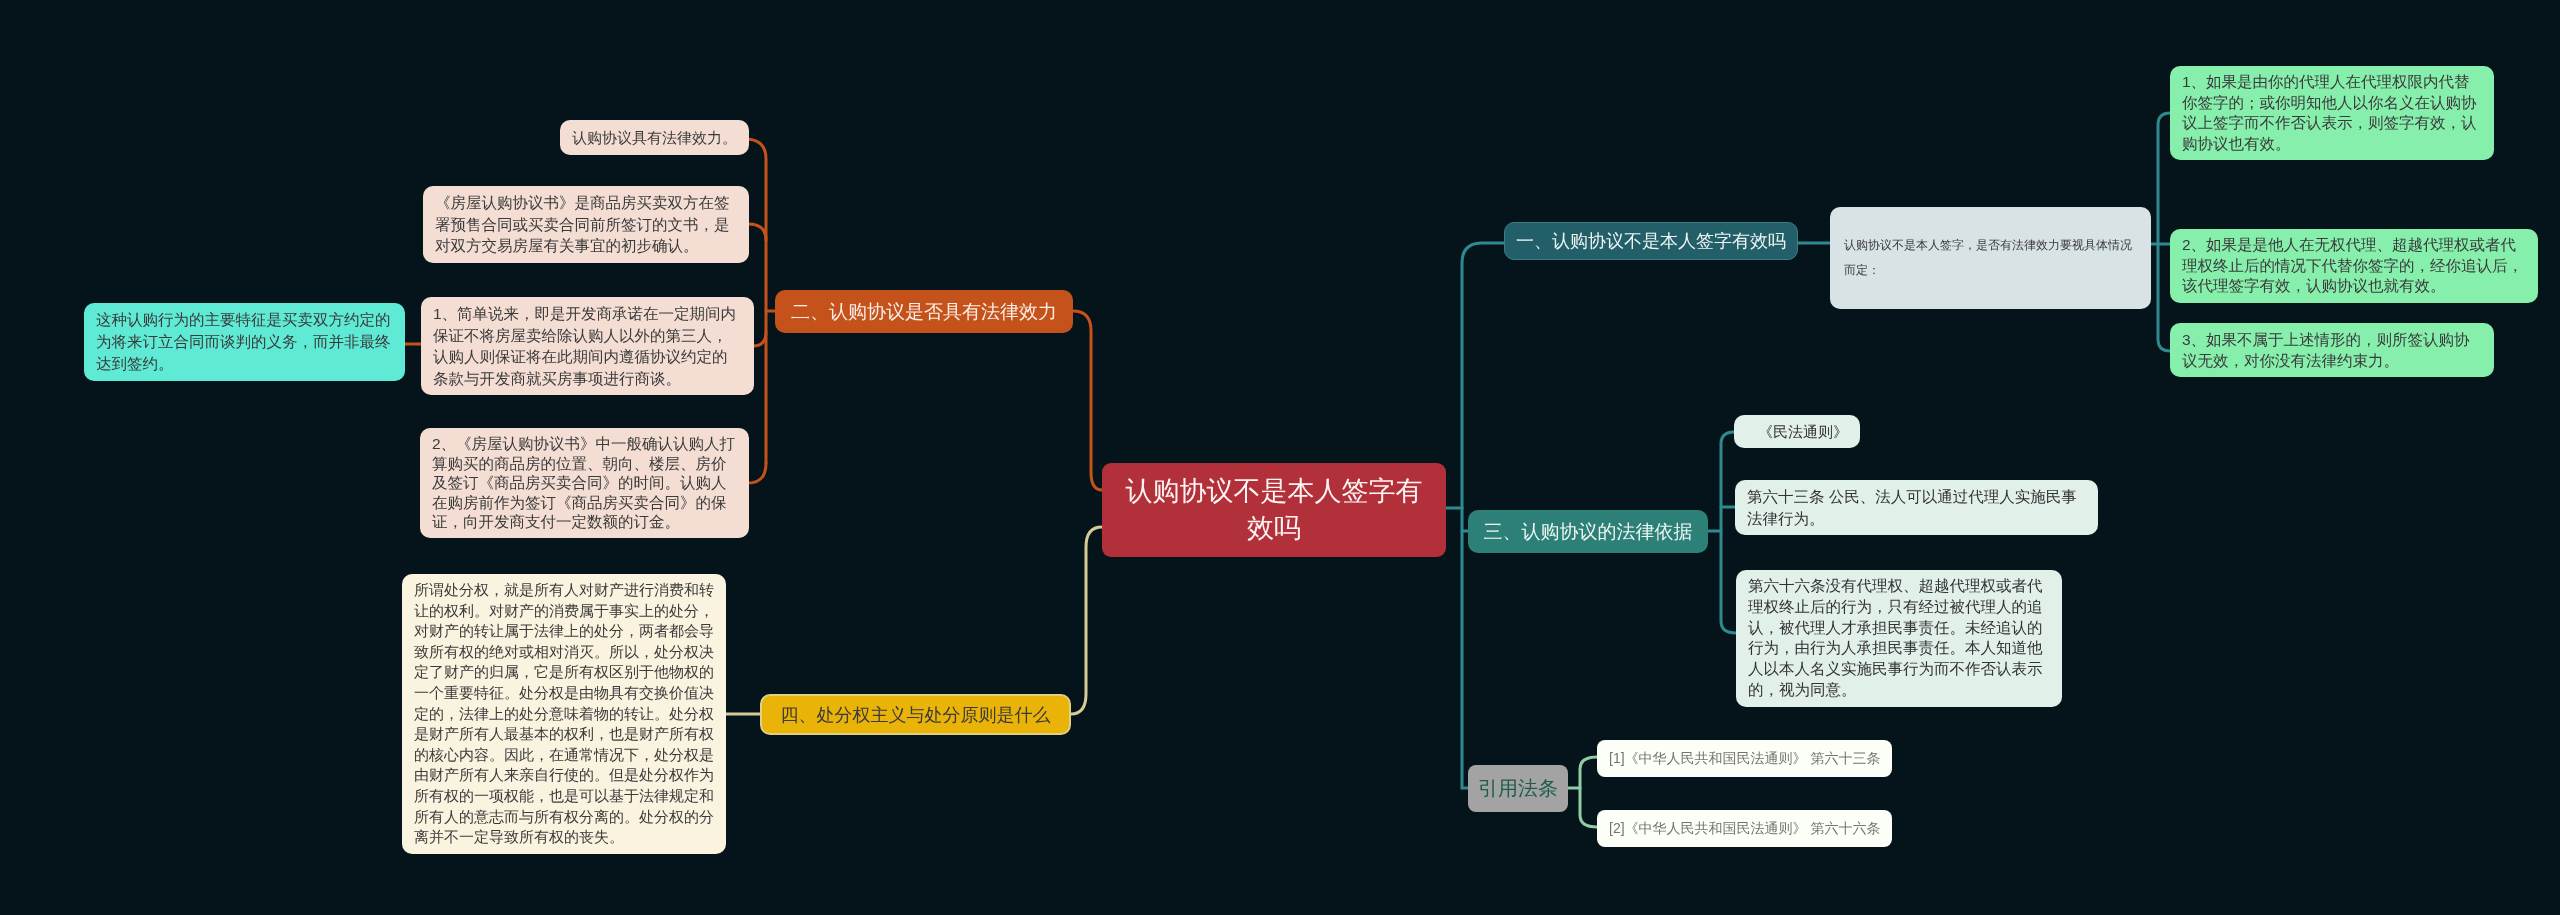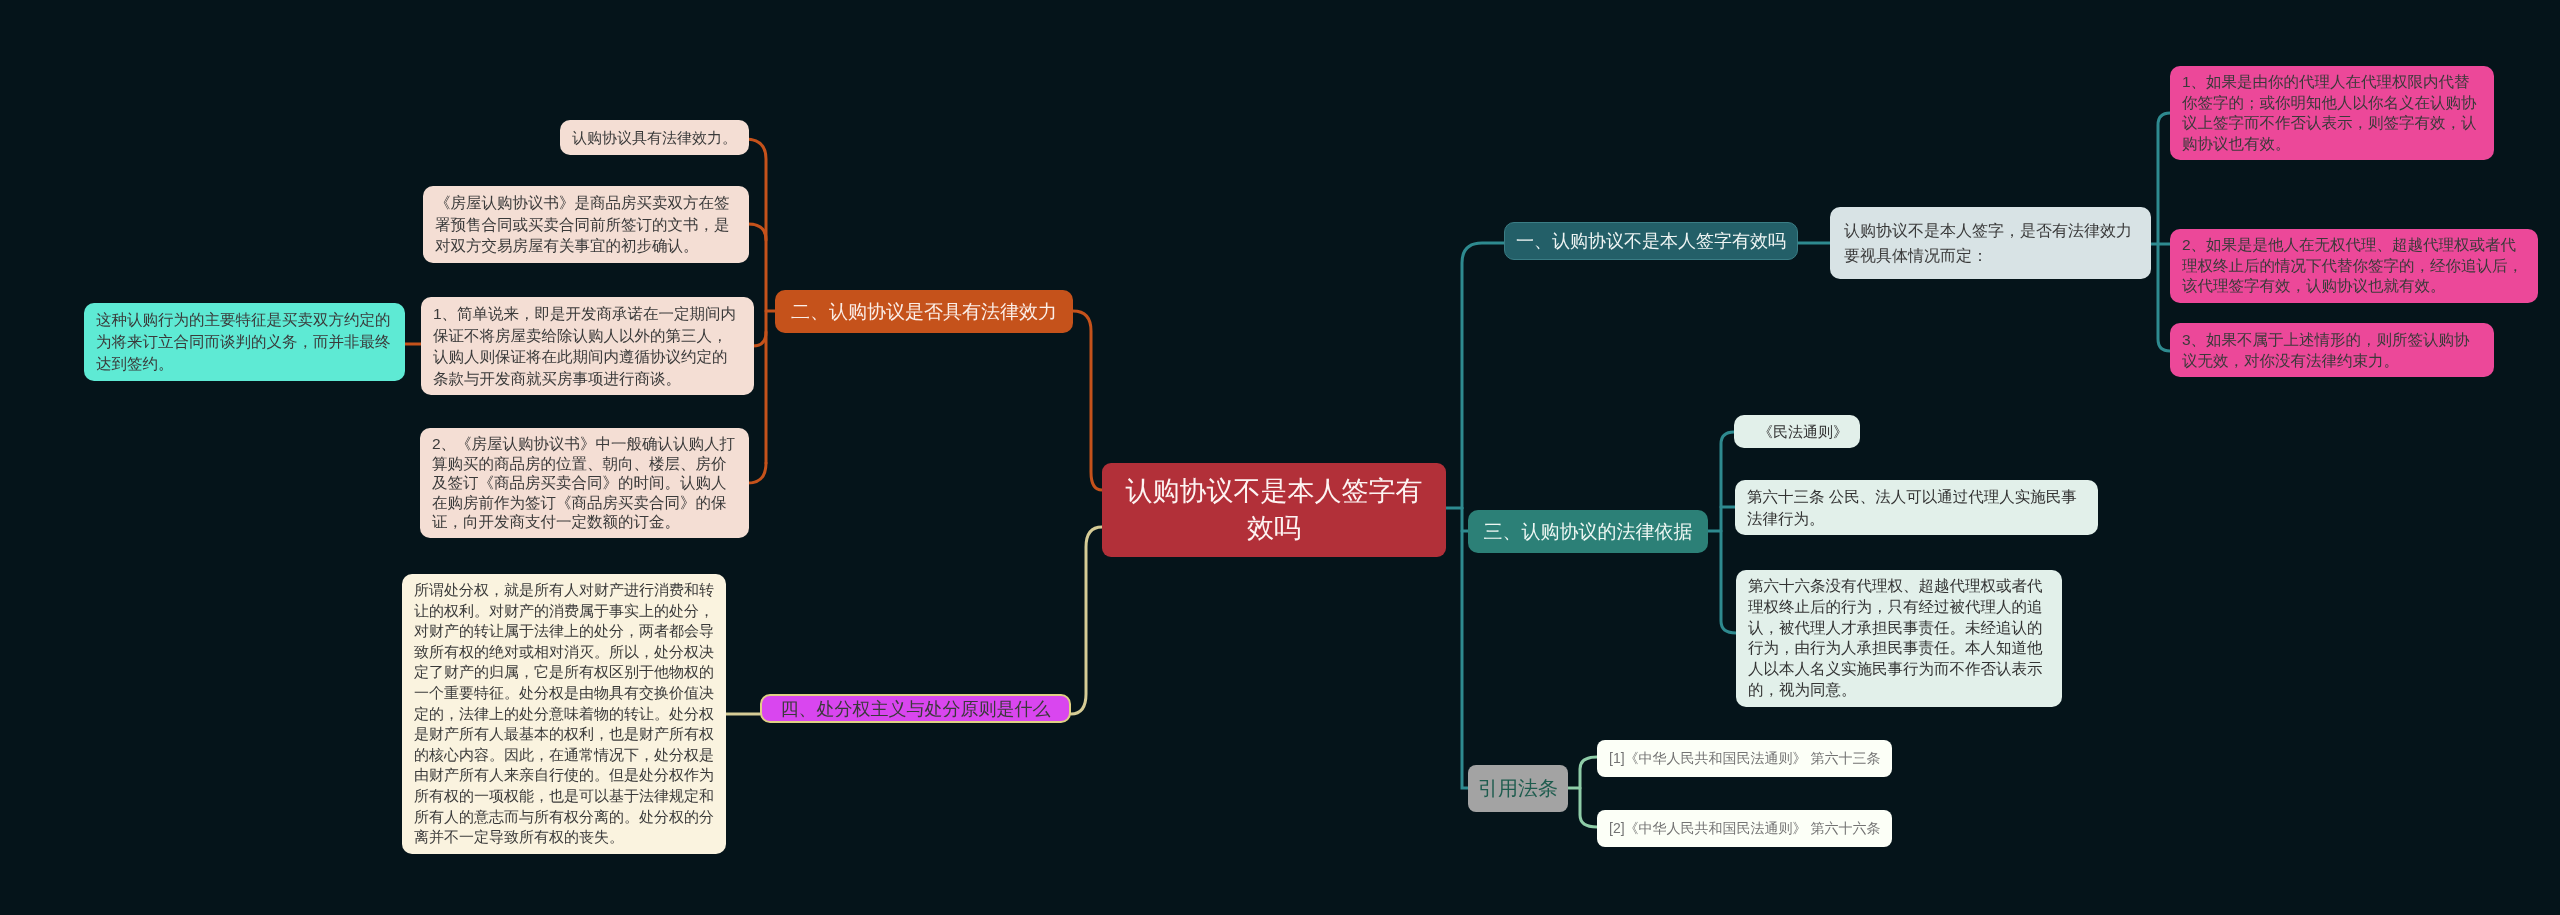--- a/index.html
+++ b/index.html
@@ -16,28 +16,28 @@
   .box-l2{left:423px;top:186px;width:326px;line-height:21.7px;}
   .box-l3{left:421px;top:297px;width:333px;line-height:21.5px;}
   .box-l4{left:420px;top:428px;width:329px;line-height:19.5px;}
   .box-note{left:84px;top:303px;width:321px;background:#5eead4;line-height:22px;}
   .node-2{left:775px;top:290px;width:298px;height:43px;background:#c5521b;color:#fbeee8;
           font-size:19px;display:flex;align-items:center;justify-content:center;white-space:nowrap;}
   
   .central{left:1102px;top:463px;width:344px;background:#b23039;color:#fdf3f2;
            font-size:27px;line-height:37px;text-align:center;padding:10px 18px;border-radius:9px;}
   
-  .node-4{left:760px;top:694px;width:311px;height:29px;background:#d946ef;border:2px solid #e0d084;
+  .node-4{left:760px;top:694px;width:311px;height:41px;background:#eab308;border:2px solid #e0d084;
           color:#3a3a3a;font-size:18px;display:flex;align-items:center;justify-content:center;white-space:nowrap;}
   .box-cream{left:402px;top:574px;width:324px;background:#faf3df;font-size:15px;line-height:20.6px;}
   
   .node-1{left:1504px;top:222px;width:294px;height:38px;background:#235f68;border:1px solid #3a7d85;
           color:#eef4f3;font-size:18px;display:flex;align-items:center;justify-content:center;white-space:nowrap;}
-  .box-mid{left:1830px;top:207px;width:321px;background:#d8e3e5;font-size:16px;line-height:25px;padding:11px 14px;}
-  .paleblue{background:#ec4899;}
+  .box-mid{left:1830px;top:207px;width:321px;background:#d8e3e5;font-size:12px;line-height:25px;padding:26px 14px;}
+  .paleblue{background:#86efac;}
   .box-r1{left:2170px;top:66px;width:324px;line-height:20.5px;}
   .box-r2{left:2170px;top:197px;width:368px;line-height:20.5px;margin-top:32px;}
   .box-r3{left:2170px;top:323px;width:324px;line-height:21px;}
   
   .node-3{left:1468px;top:510px;width:240px;height:43px;background:#2c8077;color:#eef7f3;
           font-size:19px;display:flex;align-items:center;justify-content:center;white-space:nowrap;}
   .mint{background:#e2f0ea;color:#333;}
   .box-law{left:1734px;top:415px;white-space:nowrap;font-size:15px;padding-left:24px;}
   .box-a63{left:1735px;top:480px;width:363px;line-height:21.5px;}
   .box-a66{left:1736px;top:570px;width:326px;line-height:20.8px;}

